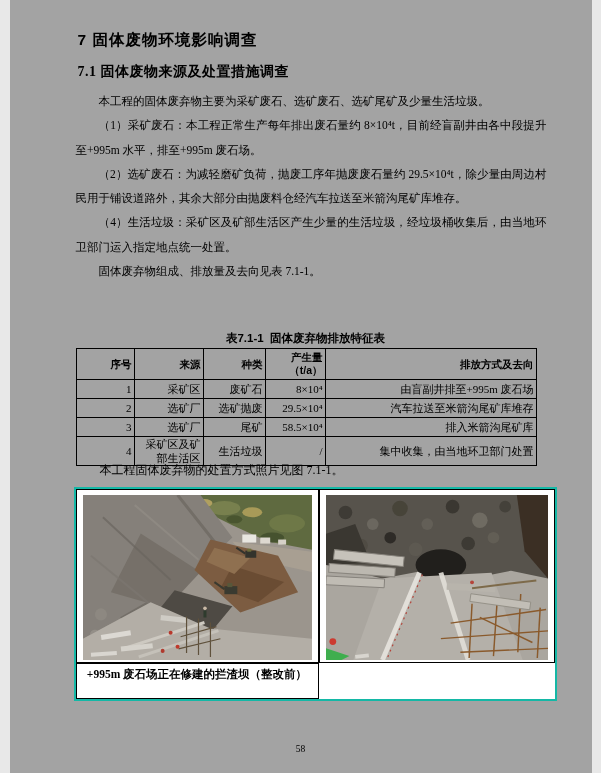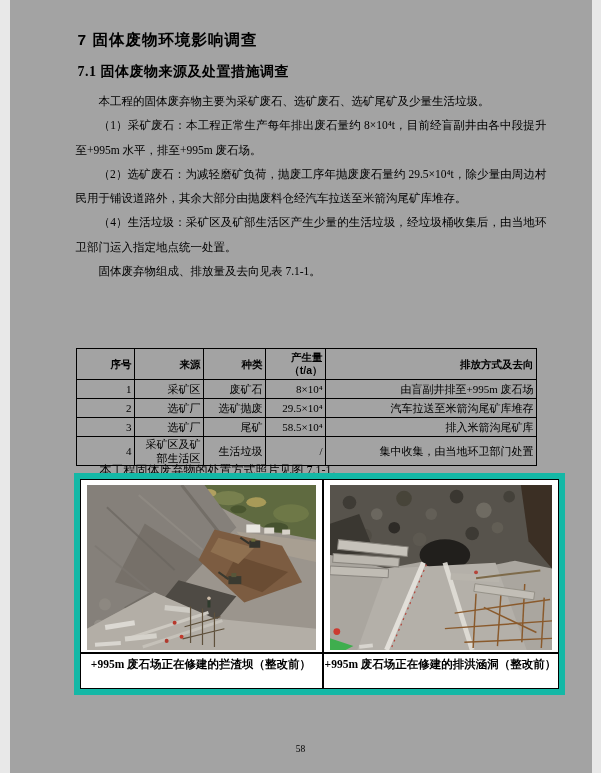--- a/index.html
+++ b/index.html
@@ -44,23 +44,23 @@
     font-family:"Liberation Sans", sans-serif;
     font-weight:bold;font-size:10.5px;line-height:13px;height:30px;
   }
   table.waste td{height:18px;line-height:15px;}
   table.waste tr.tall td{height:28px;line-height:14px;}
   .fig-intro{
     position:absolute;left:66px;top:462px;width:471px;
     font-size:12px;text-indent:2em;
   }
   .figure{
-    position:absolute;left:64px;top:473px;width:479px;
+    position:absolute;left:64px;top:487px;width:479px;
     display:grid;grid-template-columns:243px 236px;
-    border:6px solid #14b8a6;background:#fff;
+    border:2px solid #14b8a6;background:#fff;
   }
   .figure .cell{border:1px solid #000;}
   .photo-cell{height:174px;padding:5px 6px 2px 6px;box-sizing:border-box;}
   .photo-cell svg{display:block;width:100%;height:100%;}
   .caption-cell{
     height:36px;box-sizing:border-box;
     font-weight:bold;font-size:11.5px;line-height:16px;
     text-align:center;padding-top:2px;
   }
   .page-num{
@@ -77,20 +77,23 @@
   <div class="h2">7.1 固体废物来源及处置措施调查</div>
 
   <div class="content">
     <p>本工程的固体废弃物主要为采矿废石、选矿废石、选矿尾矿及少量生活垃圾。</p>
     <p>（1）采矿废石：本工程正常生产每年排出废石量约 8×10⁴t，目前经盲副井由各中段提升至+995m 水平，排至+995m 废石场。</p>
     <p>（2）选矿废石：为减轻磨矿负荷，抛废工序年抛废废石量约 29.5×10⁴t，除少量由周边村民用于铺设道路外，其余大部分由抛废料仓经汽车拉送至米箭沟尾矿库堆存。</p>
     <p>（4）生活垃圾：采矿区及矿部生活区产生少量的生活垃圾，经垃圾桶收集后，由当地环卫部门运入指定地点统一处置。</p>
     <p>固体废弃物组成、排放量及去向见表 7.1-1。</p>
   </div>
 
+  <div class="table-title">
+    <span>表7.1-1</span>&nbsp;&nbsp;<span>固体废弃物排放特征表</span>
+  </div>
 
   <table class="waste">
     <colgroup>
       <col style="width:58px">
         <col style="width:69px">
         <col style="width:62px">
         <col style="width:60px">
         <col style="width:211px">
     </colgroup>
     <thead>
@@ -250,18 +253,17 @@
         <rect x="124" y="92" width="50" height="7" fill="#b8b4ac" transform="rotate(3 149 95)"></rect>
         <path d="M150,96 L216,88" stroke="#7d6a4a" stroke-width="2"></path>
 
         <polygon points="0,158 24,166 16,170 0,170" fill="#3fae4e"></polygon>
         <circle cx="7" cy="151" r="3.5" fill="#cc3a30"></circle>
         <rect x="30" y="164" width="14" height="4" fill="#d8d5cf" transform="rotate(-6 37 166)"></rect>
         <circle cx="150" cy="90" r="2" fill="#b5443a"></circle>
       </svg>
     </div>
     <div class="cell caption-cell">+995m 废石场正在修建的拦渣坝（整改前）</div>
-    <div class="cell caption-cell">+995m 废石场正在修建的排洪涵洞（整改前）</div>
   </div>
 
   <div class="page-num">58</div>
 
 </div>
 
 </body></html>

